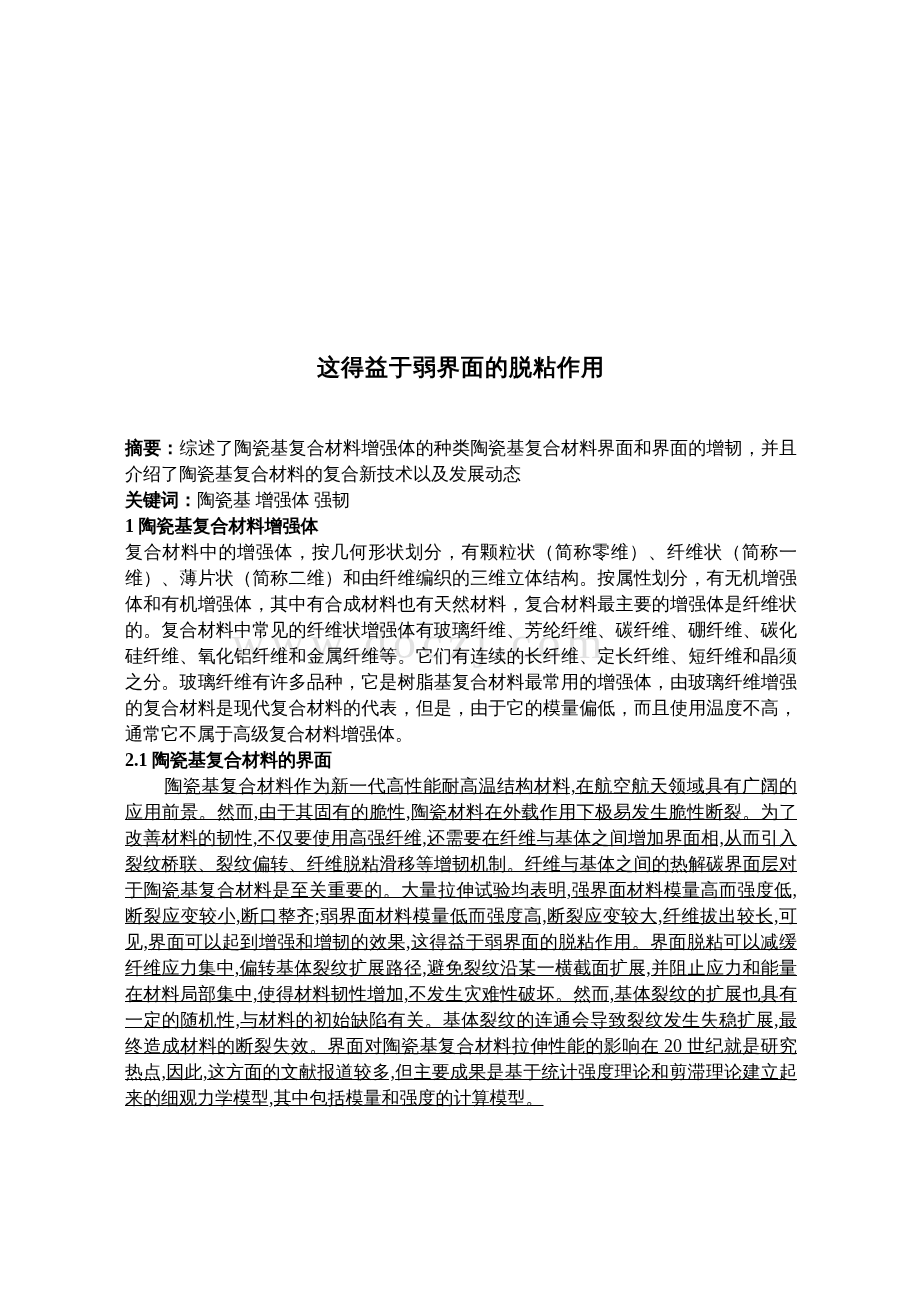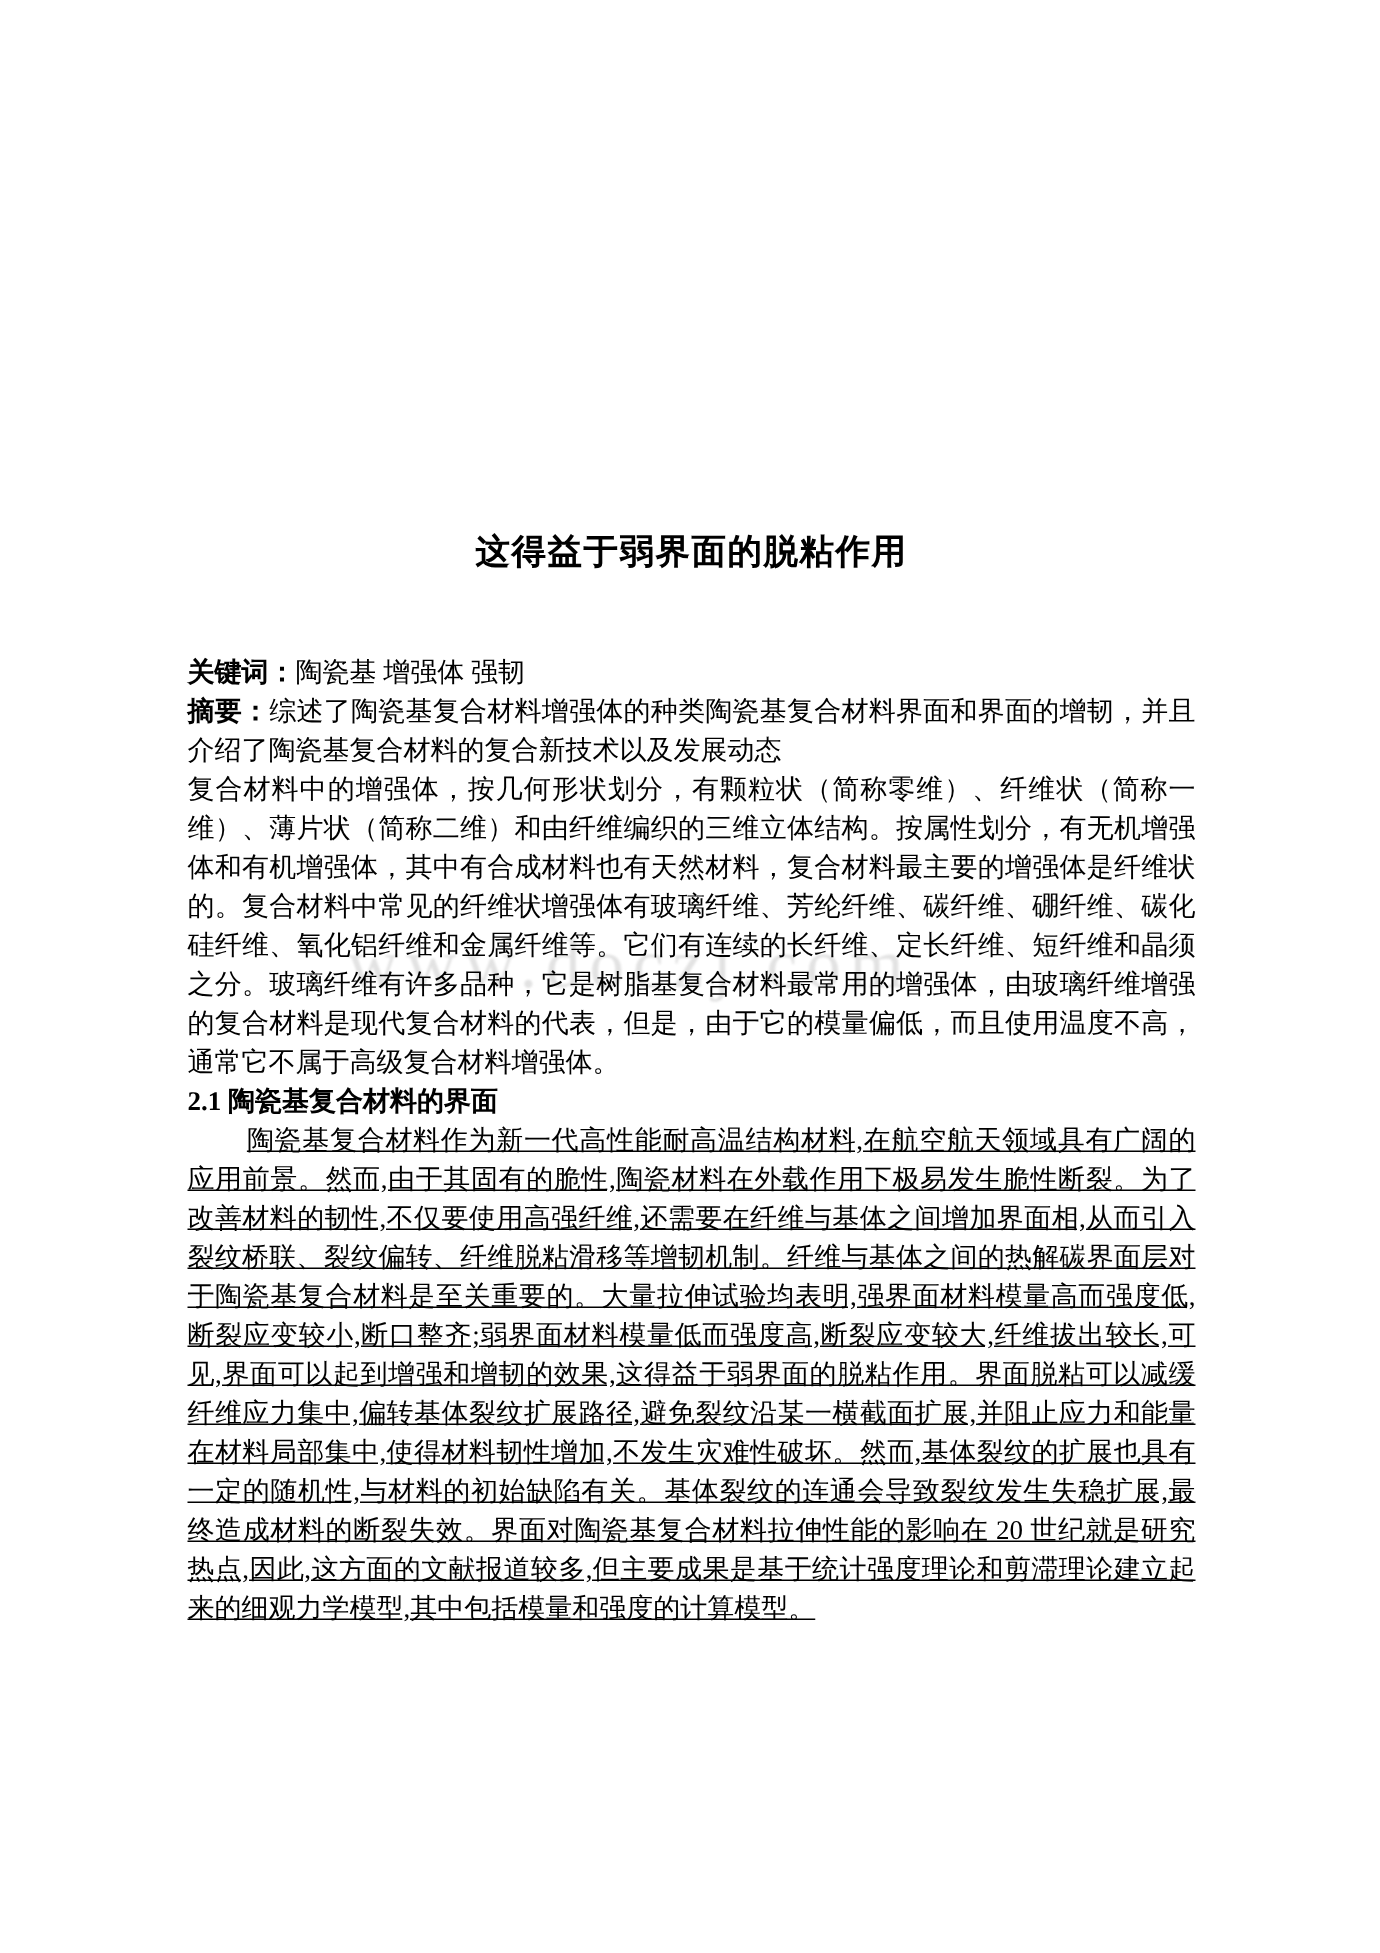--- a/index.html
+++ b/index.html
@@ -61,23 +61,24 @@
 </style>
 </head>
 <body>
 
 <div class="watermark">www.doczj.com</div>
 
 <div class="page">
 
   <h1 class="doc-title">这得益于弱界面的脱粘作用</h1>
 
+  <p class="para"><span class="bold">摘要：</span><span>综述了陶瓷基复合材料增强体的种类陶瓷基复合材料界面和界面的增韧，并且介绍了陶瓷基复合材料的复合新技术以及发展动态</span></p>
+
   <p class="para"><span class="bold">关键词：</span><span>陶瓷基  增强体  强韧</span></p>
 
-  <p class="para"><span class="bold">摘要：</span><span>综述了陶瓷基复合材料增强体的种类陶瓷基复合材料界面和界面的增韧，并且介绍了陶瓷基复合材料的复合新技术以及发展动态</span></p>
-
+  <h2 class="heading">1 陶瓷基复合材料增强体</h2>
   <p class="para">复合材料中的增强体，按几何形状划分，有颗粒状（简称零维）、纤维状（简称一维）、薄片状（简称二维）和由纤维编织的三维立体结构。按属性划分，有无机增强体和有机增强体，其中有合成材料也有天然材料，复合材料最主要的增强体是纤维状的。复合材料中常见的纤维状增强体有玻璃纤维、芳纶纤维、碳纤维、硼纤维、碳化硅纤维、氧化铝纤维和金属纤维等。它们有连续的长纤维、定长纤维、短纤维和晶须之分。玻璃纤维有许多品种，它是树脂基复合材料最常用的增强体，由玻璃纤维增强的复合材料是现代复合材料的代表，但是，由于它的模量偏低，而且使用温度不高，通常它不属于高级复合材料增强体。</p>
 
   <h2 class="heading">2.1 陶瓷基复合材料的界面</h2>
   <p class="para indent-first">陶瓷基复合材料作为新一代高性能耐高温结构材料,在航空航天领域具有广阔的应用前景。然而,由于其固有的脆性,陶瓷材料在外载作用下极易发生脆性断裂。为了改善材料的韧性,不仅要使用高强纤维,还需要在纤维与基体之间增加界面相,从而引入裂纹桥联、裂纹偏转、纤维脱粘滑移等增韧机制。纤维与基体之间的热解碳界面层对于陶瓷基复合材料是至关重要的。大量拉伸试验均表明,强界面材料模量高而强度低,断裂应变较小,断口整齐;弱界面材料模量低而强度高,断裂应变较大,纤维拔出较长,可见,界面可以起到增强和增韧的效果,这得益于弱界面的脱粘作用。界面脱粘可以减缓纤维应力集中,偏转基体裂纹扩展路径,避免裂纹沿某一横截面扩展,并阻止应力和能量在材料局部集中,使得材料韧性增加,不发生灾难性破坏。然而,基体裂纹的扩展也具有一定的随机性,与材料的初始缺陷有关。基体裂纹的连通会导致裂纹发生失稳扩展,最终造成材料的断裂失效。界面对陶瓷基复合材料拉伸性能的影响在 20 世纪就是研究热点,因此,这方面的文献报道较多,但主要成果是基于统计强度理论和剪滞理论建立起来的细观力学模型,其中包括模量和强度的计算模型。</p>
 
 
 </div>
 
 </body></html>

